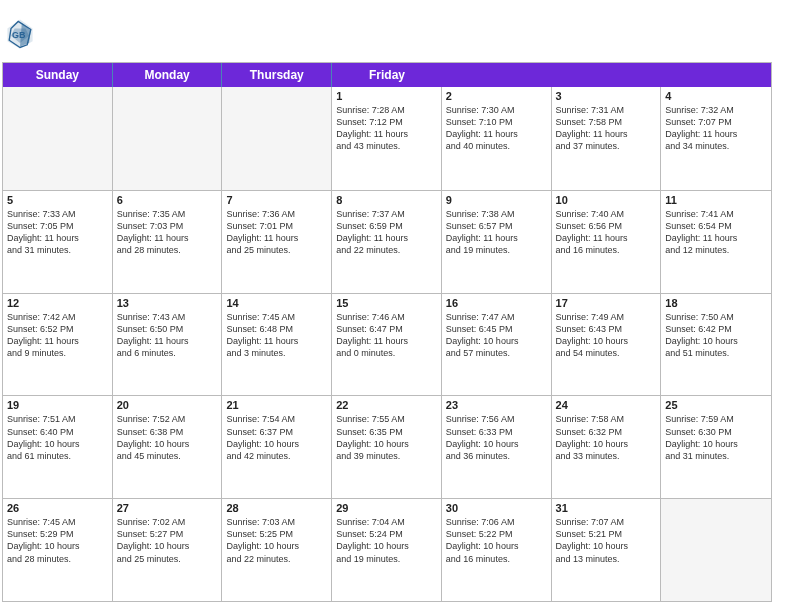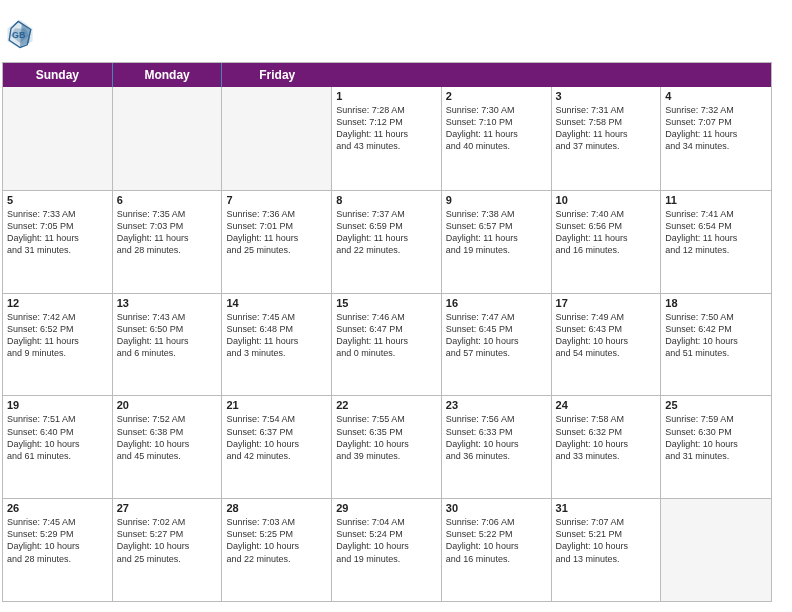--- a/index.html
+++ b/index.html
@@ -56,21 +56,21 @@
     }
     .calendar {
       flex: 1;
       display: flex;
       flex-direction: column;
       border: 1px solid #bbb;
     }
     .cal-header {
       display: grid;
       grid-template-columns: repeat(7, 1fr);
-      background: #701a75;
+      background: #6d28d9;
     }
     .cal-header-cell {
       color: #fff;
       font-size: 12px;
       font-weight: bold;
       padding: 5px 4px;
       text-align: center;
       border-right: 1px solid #4a84b6;
     }
     .cal-header-cell:last-child { border-right: none; }
@@ -130,20 +130,21 @@
     <div class="title-area">
       <div class="month-title"></div>
       <div class="location"></div>
     </div>
   </div>
 
   <div class="calendar">
     <div class="cal-header" id="cal-header">
         <div class="cal-header-cell">Sunday</div>
         <div class="cal-header-cell">Monday</div>
+        <div class="cal-header-cell">Thursday</div>
         <div class="cal-header-cell">Friday</div>
       </div>
     <div class="cal-body" id="cal-body">
         <div class="cal-row">
           <div class="cal-cell empty"></div>
           <div class="cal-cell empty"></div>
           <div class="cal-cell empty"></div>
           <div class="cal-cell">
             <div class="day-num">1</div>
             <div class="cell-line">Sunrise: 7:28 AM</div>

